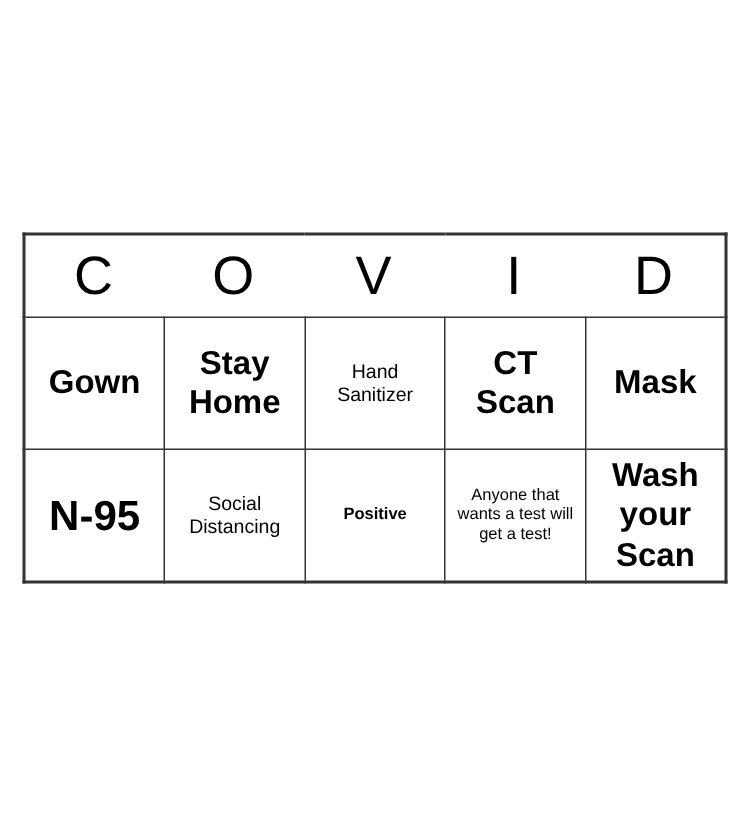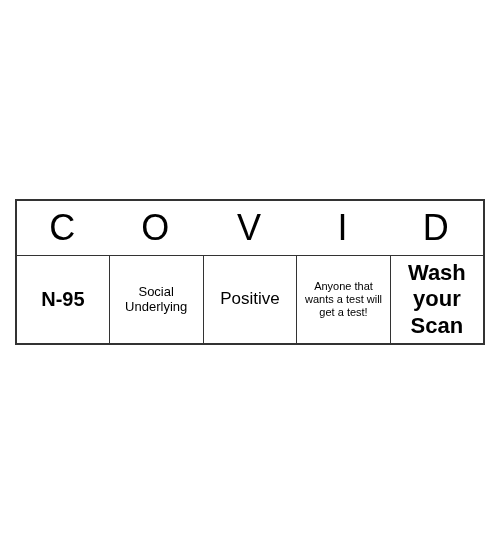--- a/index.html
+++ b/index.html
@@ -26,49 +26,66 @@
       width: 94px;
     }
     .cell-text {
       display: flex;
       justify-content: center;
       align-items: center;
       height: 100%;
       text-align: center;
       line-height: 1.2;
     }
-    .size-xl { font-size: 20px; font-weight: bold; }
+    .size-xl { font-size: 28px; font-weight: bold; }
     .size-lg { font-size: 22px; font-weight: bold; }
-    .size-md { font-size: 17px; font-weight: normal; }
+    .size-md { font-size: 11px; font-weight: bold; }
     .size-sm { font-size: 13px; font-weight: normal; }
     .size-xs { font-size: 11px; font-weight: normal; }
     .free-cell { font-size: 30px; font-weight: bold; }
   </style>
 </head>
 <body>
 
 <div style="display:flex; flex-direction:column; align-items:center; width:470px;">
 
   <table class="grid">
     <thead>
       <tr>
       <th style="text-align: center; font-size: 36px; font-weight: 300; padding: 6px 0px; letter-spacing: 2px;">C</th>
           <th style="text-align: center; font-size: 36px; font-weight: 300; padding: 6px 0px; letter-spacing: 2px;">O</th>
           <th style="text-align: center; font-size: 36px; font-weight: 300; padding: 6px 0px; letter-spacing: 2px;">V</th>
           <th style="text-align: center; font-size: 36px; font-weight: 300; padding: 6px 0px; letter-spacing: 2px;">I</th>
           <th style="text-align: center; font-size: 36px; font-weight: 300; padding: 6px 0px; letter-spacing: 2px;">D</th>
         </tr>
     </thead>
     <tbody id="grid-body">
+    <tr>
+          <td>
+            <div class="cell-text size-lg">Gown</div>
+          </td>
+          <td>
+            <div class="cell-text size-lg">Stay Home</div>
+          </td>
+          <td>
+            <div class="cell-text size-sm">Hand Sanitizer</div>
+          </td>
+          <td>
+            <div class="cell-text size-lg">CT Scan</div>
+          </td>
+          <td>
+            <div class="cell-text size-lg">Mask</div>
+          </td>
+        </tr>
         <tr>
           <td>
             <div class="cell-text size-xl">N-95</div>
           </td>
           <td>
-            <div class="cell-text size-sm">Social Underlying</div>
+            <div class="cell-text size-sm">Social Distancing</div>
           </td>
           <td>
             <div class="cell-text size-md">Positive</div>
           </td>
           <td>
             <div class="cell-text size-xs">Anyone that wants a test will get a test!</div>
           </td>
           <td>
             <div class="cell-text size-lg">Wash your Scan</div>
           </td>

